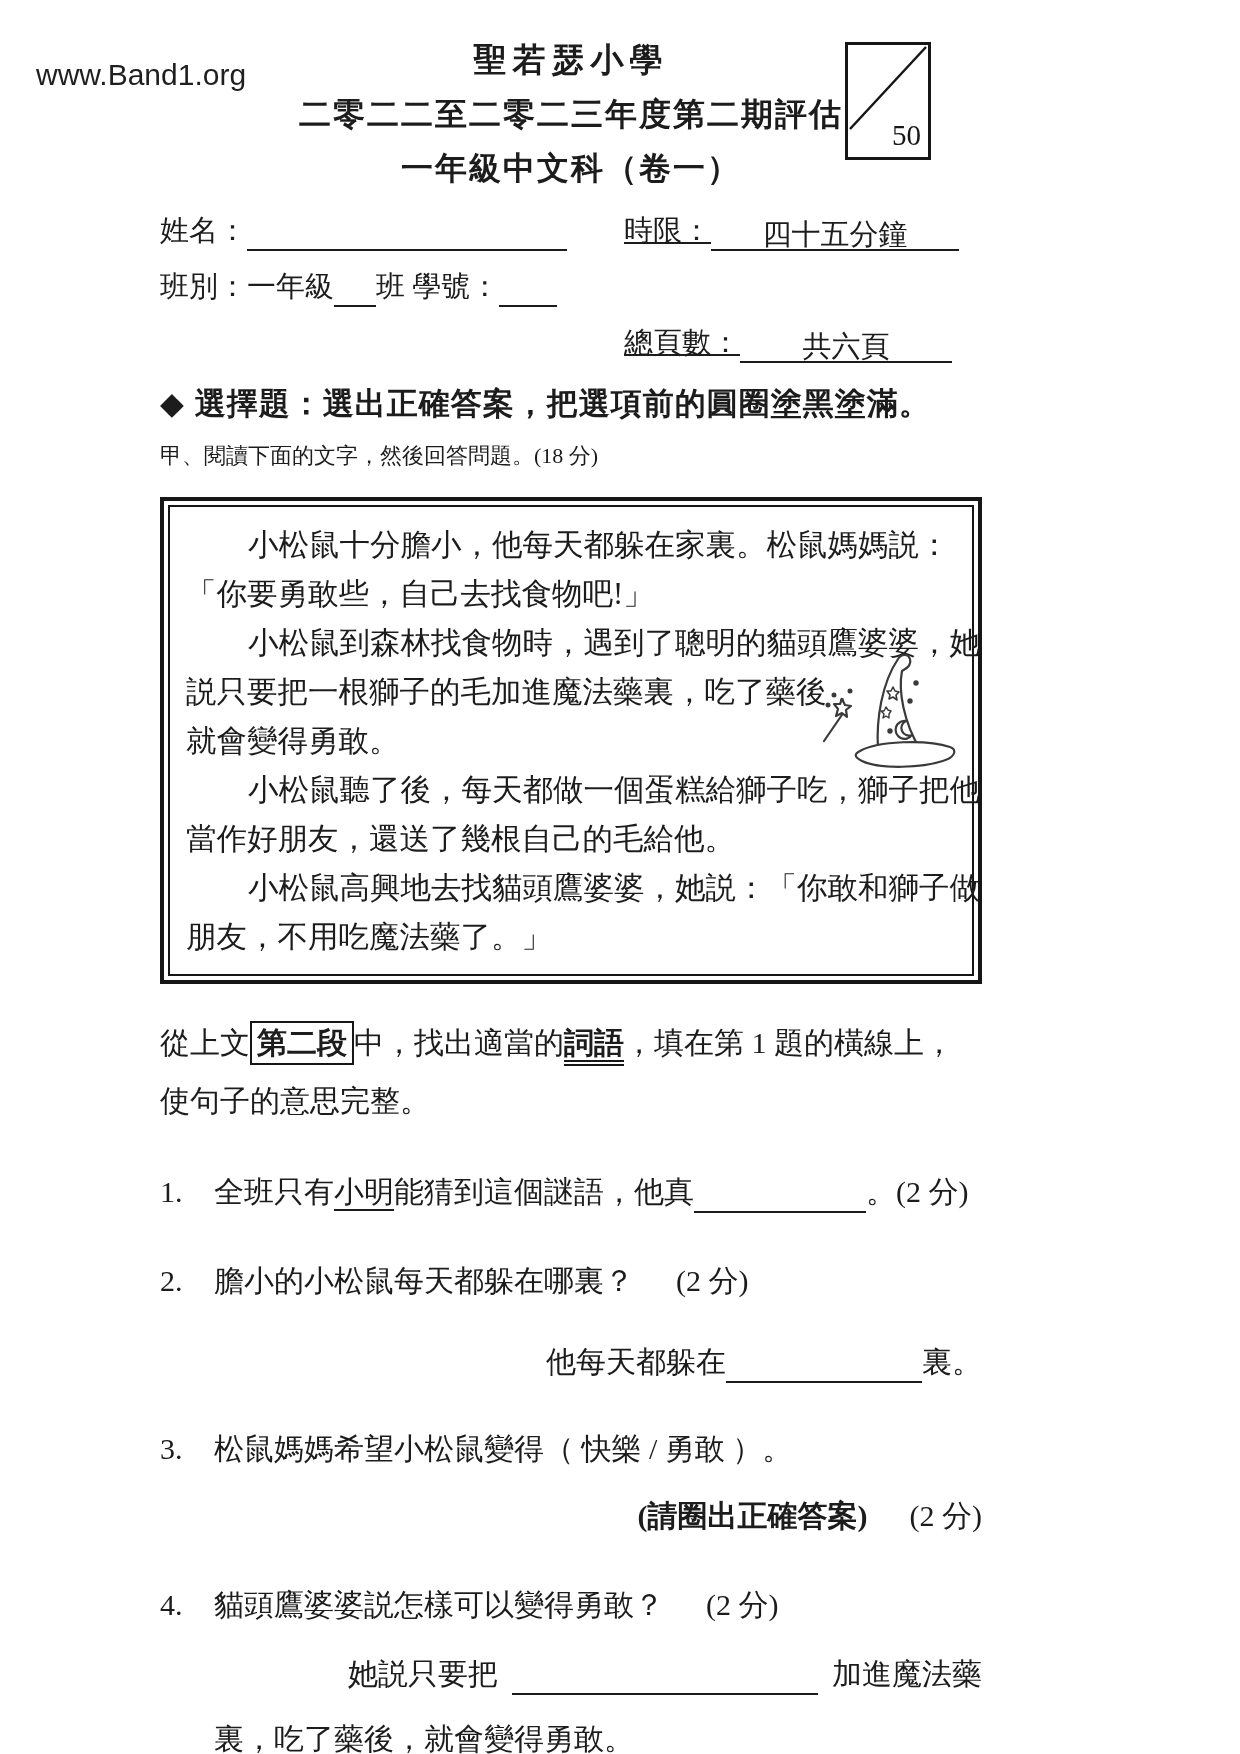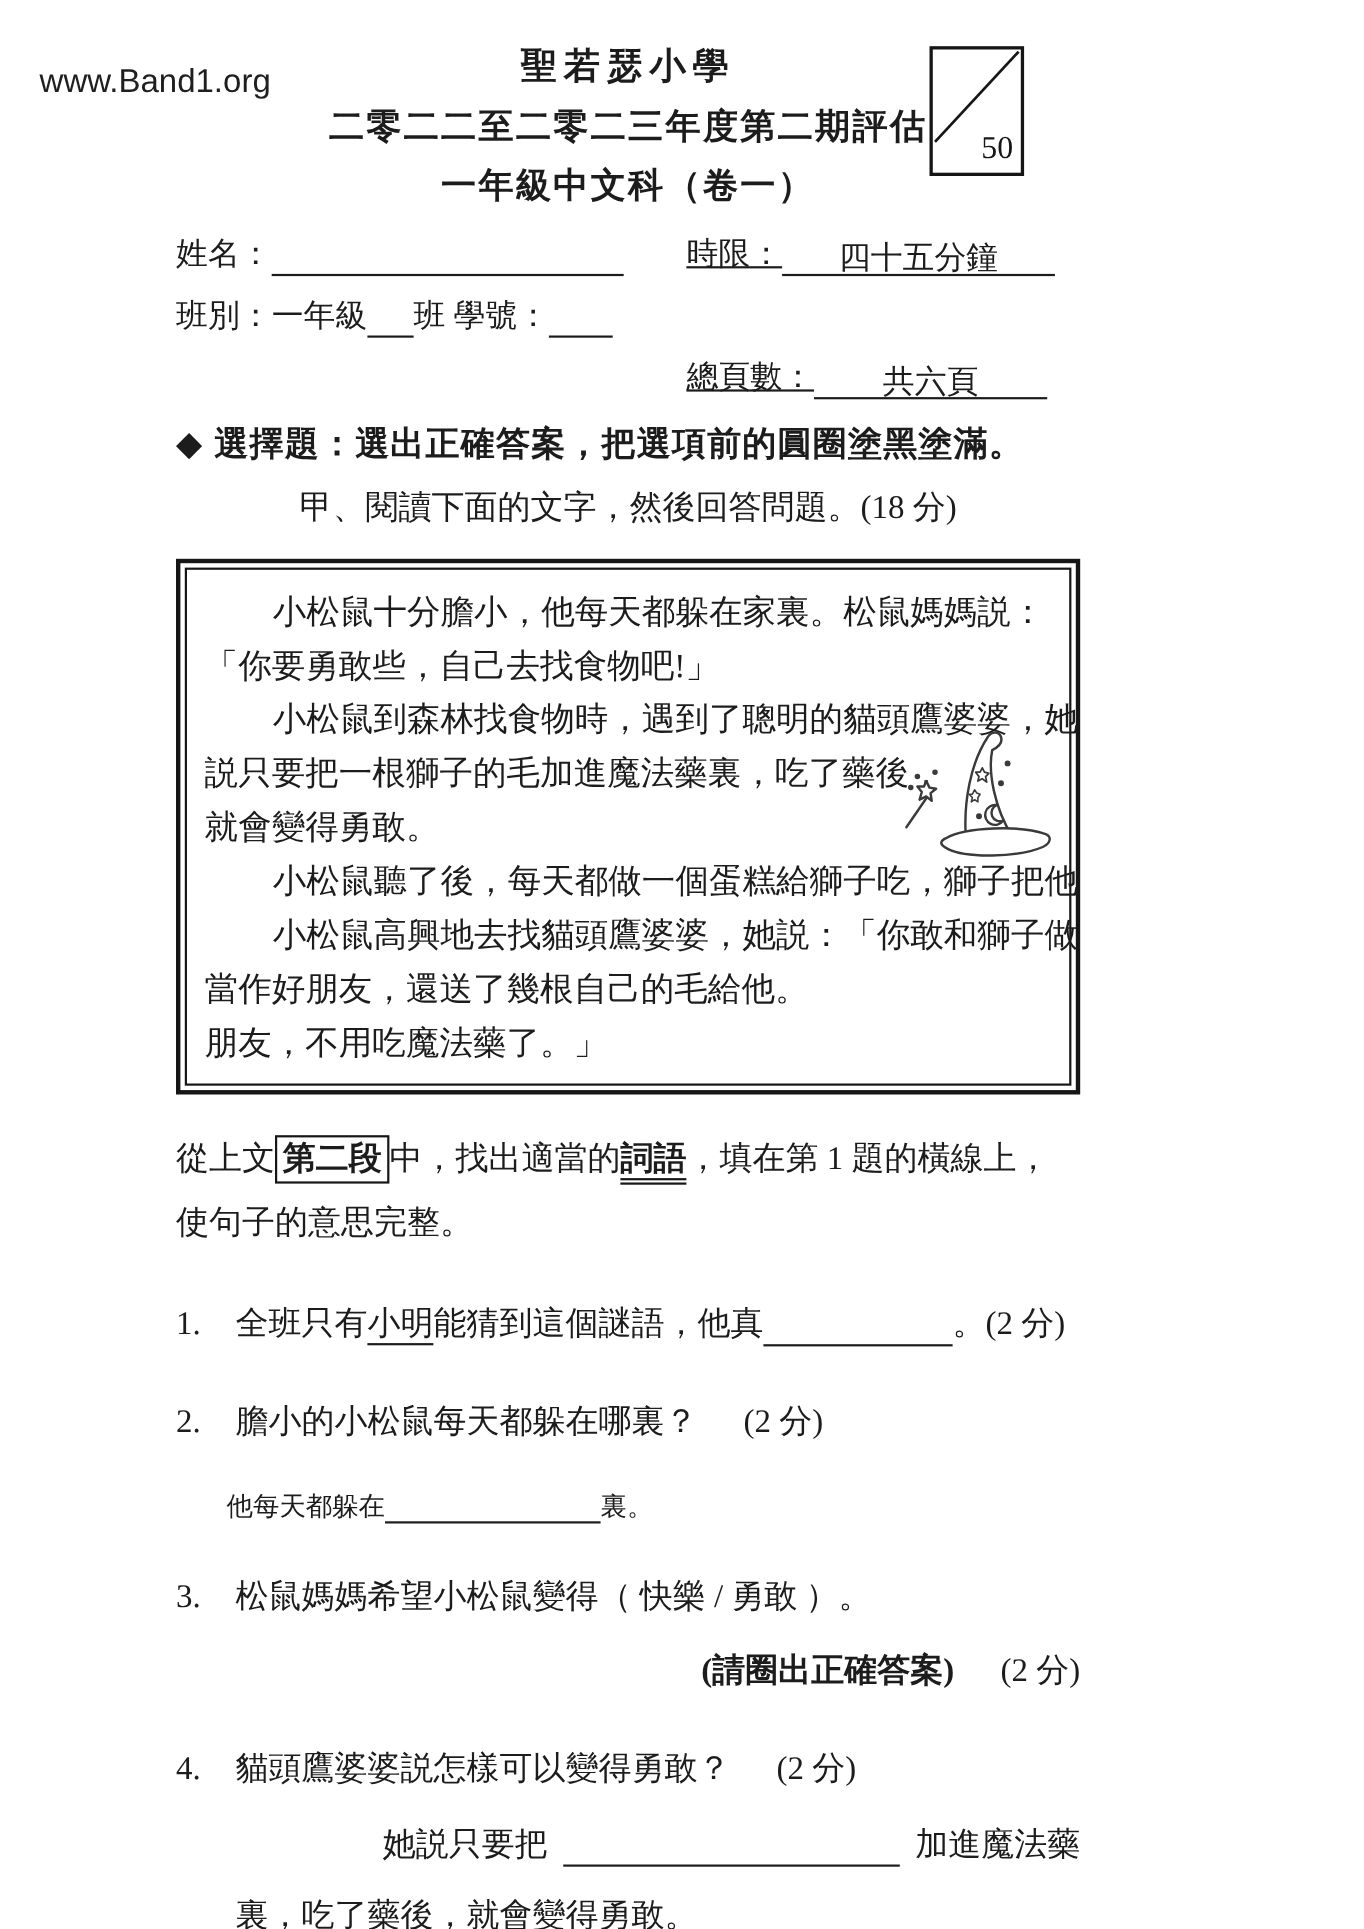--- a/index.html
+++ b/index.html
@@ -32,21 +32,21 @@
   .f-right{width:358px;white-space:nowrap;text-decoration:underline;}
   .uline{display:inline-block;border-bottom:2.5px solid #1c1c1c;text-align:center;vertical-align:bottom;}
   .u-name{width:320px;height:34px;}
   .u-class{width:42px;height:34px;}
   .u-number{width:58px;height:34px;}
   .u-time{width:248px;height:34px;}
   .u-date{width:248px;height:34px;}
   .u-pages{width:212px;height:34px;}
   .mc-line{margin-top:20px;font-size:31px;font-weight:bold;letter-spacing:1px;}
   .mc-bullet{margin-right:10px;}
-  .parta-line{margin-top:16px;font-size:30px;text-align:center;}
+  .parta-line{margin-top:16px;font-size:22px;}
   .passage-box{
     margin-top:26px;border:4px solid #161616;padding:4px;box-sizing:border-box;
   }
   .passage-inner{
     border:2px solid #161616;padding:14px 16px 12px 16px;position:relative;
     font-size:30.5px;line-height:49px;
   }
   .p-line{white-space:nowrap;}
   .p-line.indent{text-indent:62px;}
   .hat-illustration{position:absolute;right:4px;top:136px;width:170px;height:140px;}
@@ -59,21 +59,21 @@
   .qnum{width:54px;flex:none;}
   .qbody{flex:1;white-space:nowrap;}
   .q-marks{margin-left:42px;}
   .name-underline{border-bottom:2.5px solid #1c1c1c;padding-bottom:1px;}
   .blank{display:inline-block;border-bottom:2.5px solid #1c1c1c;height:30px;vertical-align:bottom;}
   .b-q1{width:172px;}
   .b-q2{width:196px;}
   .b-q4{width:306px;margin:0 14px;}
   .q1-row{margin-top:42px;}
   .q2-row{margin-top:48px;}
-  .q2-answer{margin-left:46px;margin-top:40px;font-size:24px;}
+  .q2-answer{margin-left:60px;margin-top:40px;font-size:30px;text-align:right;}
   .q3-row{margin-top:46px;}
   .q3-note{margin-left:54px;margin-top:26px;font-size:30px;font-weight:bold;text-align:right;}
   .q3-note .q-marks{font-weight:normal;}
   .q4-row{margin-top:48px;}
   .q4-answer{margin-left:54px;margin-top:28px;font-size:30px;text-align:right;}
   .q4-answer2{margin-left:54px;margin-top:24px;font-size:30px;}
 </style>
 </head>
 <body>
 
@@ -121,22 +121,22 @@
   <div class="parta-line">甲、閱讀下面的文字，然後回答問題。(18 分)</div>
 
   <div class="passage-box">
     <div class="passage-inner">
       <div class="p-line indent">小松鼠十分膽小，他每天都躲在家裏。松鼠媽媽説：</div>
       <div class="p-line">「你要勇敢些，自己去找食物吧!」</div>
       <div class="p-line indent">小松鼠到森林找食物時，遇到了聰明的貓頭鷹婆婆，她</div>
       <div class="p-line">説只要把一根獅子的毛加進魔法藥裏，吃了藥後，</div>
       <div class="p-line">就會變得勇敢。</div>
       <div class="p-line indent">小松鼠聽了後，每天都做一個蛋糕給獅子吃，獅子把他</div>
+      <div class="p-line">當作好朋友，還送了幾根自己的毛給他。</div>
       <div class="p-line indent">小松鼠高興地去找貓頭鷹婆婆，她説：「你敢和獅子做</div>
-      <div class="p-line">當作好朋友，還送了幾根自己的毛給他。</div>
       <div class="p-line">朋友，不用吃魔法藥了。」</div>
 
       <svg class="hat-illustration" viewBox="0 0 170 140">
         <g fill="none" stroke="#3a3a3a" stroke-width="2.2" stroke-linecap="round" stroke-linejoin="round">
 
           <line x1="26" y1="98" x2="48" y2="66"></line>
           <path d="M44 56 l3 6 6 1 -5 4 1 7 -5 -4 -6 3 2 -7 -4 -5 6 0 z" fill="#ffffff"></path>
           <circle cx="36" cy="52" r="1.4" fill="#3a3a3a"></circle>
           <circle cx="52" cy="48" r="1.4" fill="#3a3a3a"></circle>
           <circle cx="30" cy="62" r="1.4" fill="#3a3a3a"></circle>

